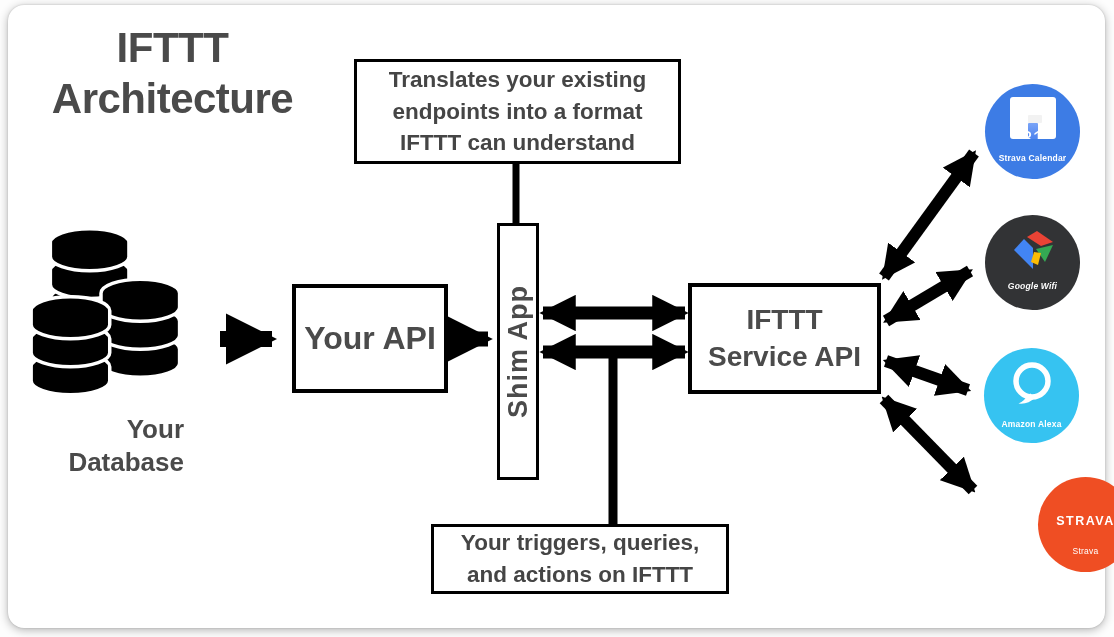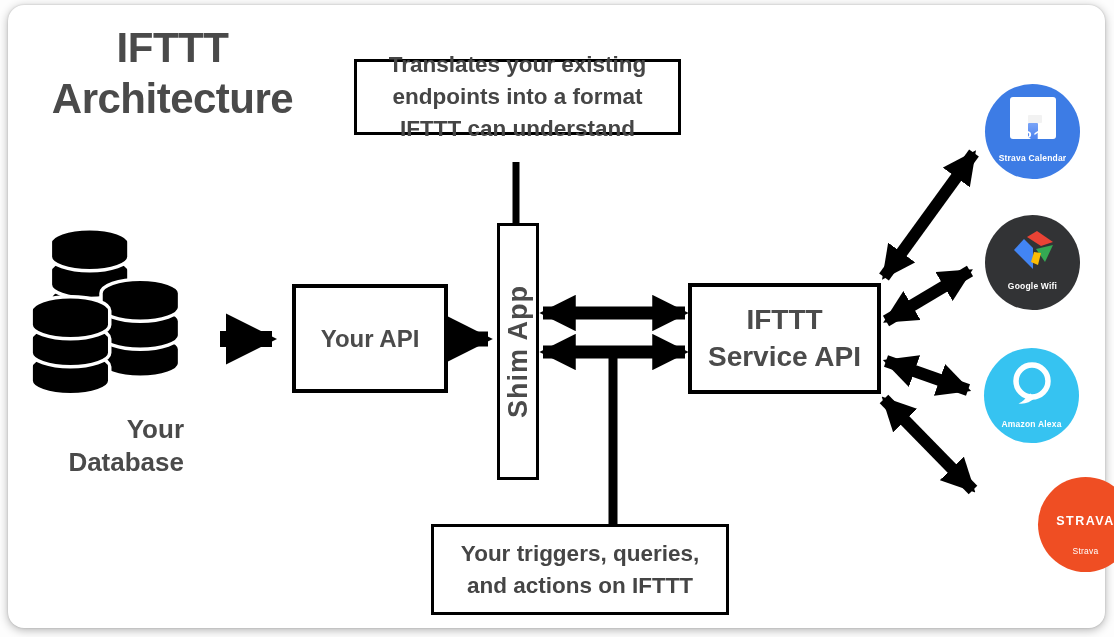--- a/index.html
+++ b/index.html
@@ -20,23 +20,23 @@
     font-size:42px;font-weight:bold;color:#4a4a4a;line-height:1.22;
     letter-spacing:-0.5px;white-space:pre-line;
   }
   .box{
     position:absolute;z-index:2;background:#fff;border:4px solid #000;
     box-sizing:border-box;display:flex;align-items:center;justify-content:center;
     text-align:center;font-weight:bold;color:#4b4b4b;
   }
   .box .txt{white-space:pre-line;width:100%;}
   .callout{border-width:3px;font-size:22.5px;line-height:1.42;color:#454545;}
-  .callout-top{left:354px;top:59px;width:327px;height:76px;}
-  .callout-bottom{left:431px;top:524px;width:298px;height:91px;}
-  .your-api{left:292px;top:284px;width:156px;height:109px;font-size:24px;}
+  .callout-top{left:354px;top:59px;width:327px;height:105px;}
+  .callout-bottom{left:431px;top:524px;width:298px;height:70px;}
+  .your-api{left:292px;top:284px;width:156px;height:109px;font-size:32px;}
   .ifttt{left:688px;top:283px;width:193px;height:111px;font-size:28px;line-height:1.3;}
   .shim{left:497px;top:223px;width:42px;height:257px;border-width:3px;}
   .shim .vtxt{
     writing-mode:vertical-rl;transform:rotate(180deg);
     font-size:27px;font-weight:bold;color:#4b4b4b;letter-spacing:1px;white-space:nowrap;
   }
   .db-art{left:18px;top:220px;width:166px;height:179px;}
   .db-label{
     left:4px;top:413px;width:180px;text-align:right;
     font-size:26px;font-weight:bold;color:#4a4a4a;line-height:1.25;white-space:pre-line;
@@ -151,21 +151,21 @@
   <span class="svc-label" style="bottom:16px;">Strava Calendar</span>
 </div>
 
 <div class="svc svc-wifi" style="background: rgb(50, 51, 53);">
   <svg class="wifi-glyph" width="48" height="44" viewBox="0 0 48 44">
     <polygon points="24,40 5,21 15,10 24,19" fill="#4285F4"></polygon>
     <polygon points="18,8 28,2 44,13 32,17" fill="#EA4335"></polygon>
     <polygon points="27,20 44,16 36,33" fill="#34A853"></polygon>
     <polygon points="25,23 32,24 29,36 22,33" fill="#FBBC05"></polygon>
   </svg>
-  <span class="svc-label" style="bottom:19px;">Google Wifi</span>
+  <span class="svc-label" style="bottom:19px;font-style:italic;">Google Wifi</span>
 </div>
 
 <div class="svc svc-alexa" style="background: rgb(54, 195, 241);">
   <svg class="alexa-glyph" width="52" height="50" viewBox="0 0 52 50">
     <circle cx="26" cy="23" r="16" fill="none" stroke="#fff" stroke-width="5.5"></circle>
     <path d="M21 37 Q19 43 12.5 45.5 Q22.5 46.5 28.5 40 L24.5 35.5 Z" fill="#fff"></path>
   </svg>
   <span class="svc-label" style="bottom:14px;">Amazon Alexa</span>
 </div>
 

